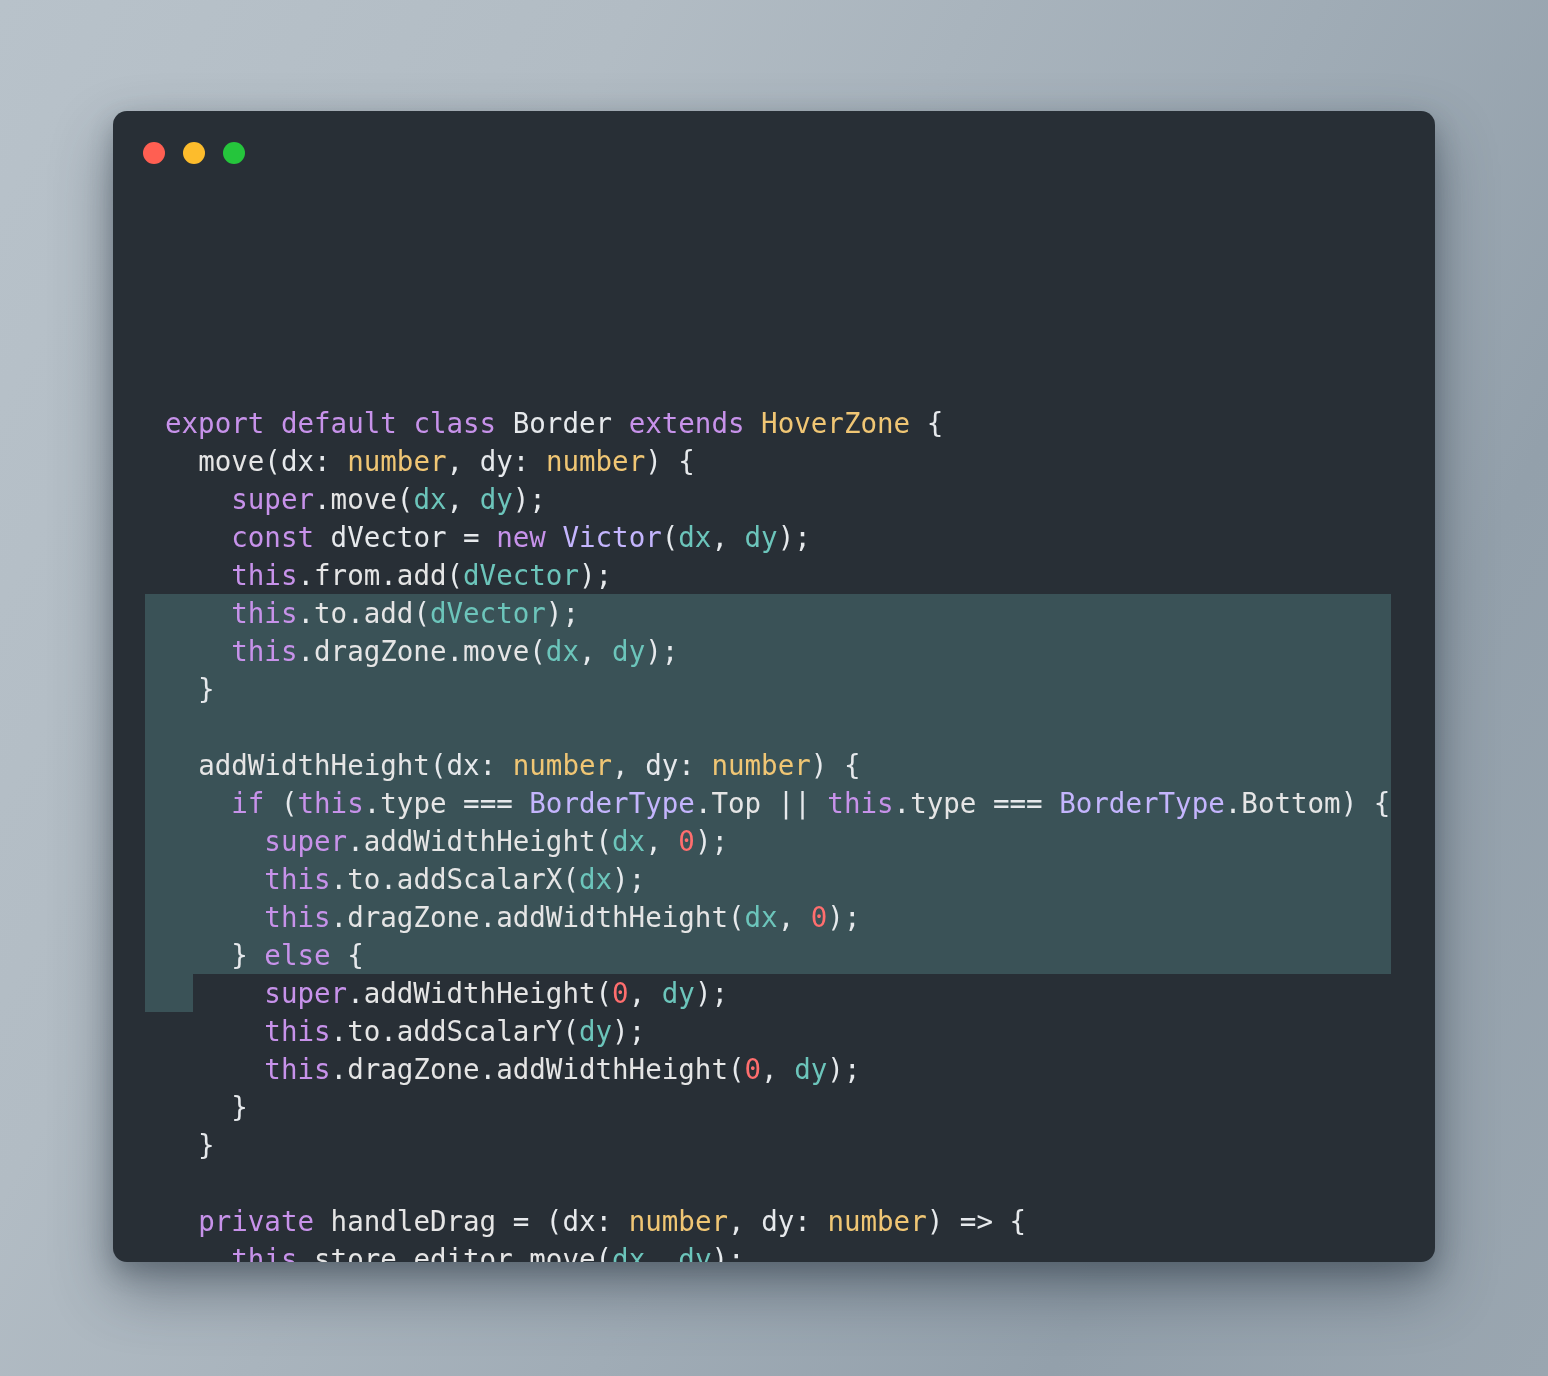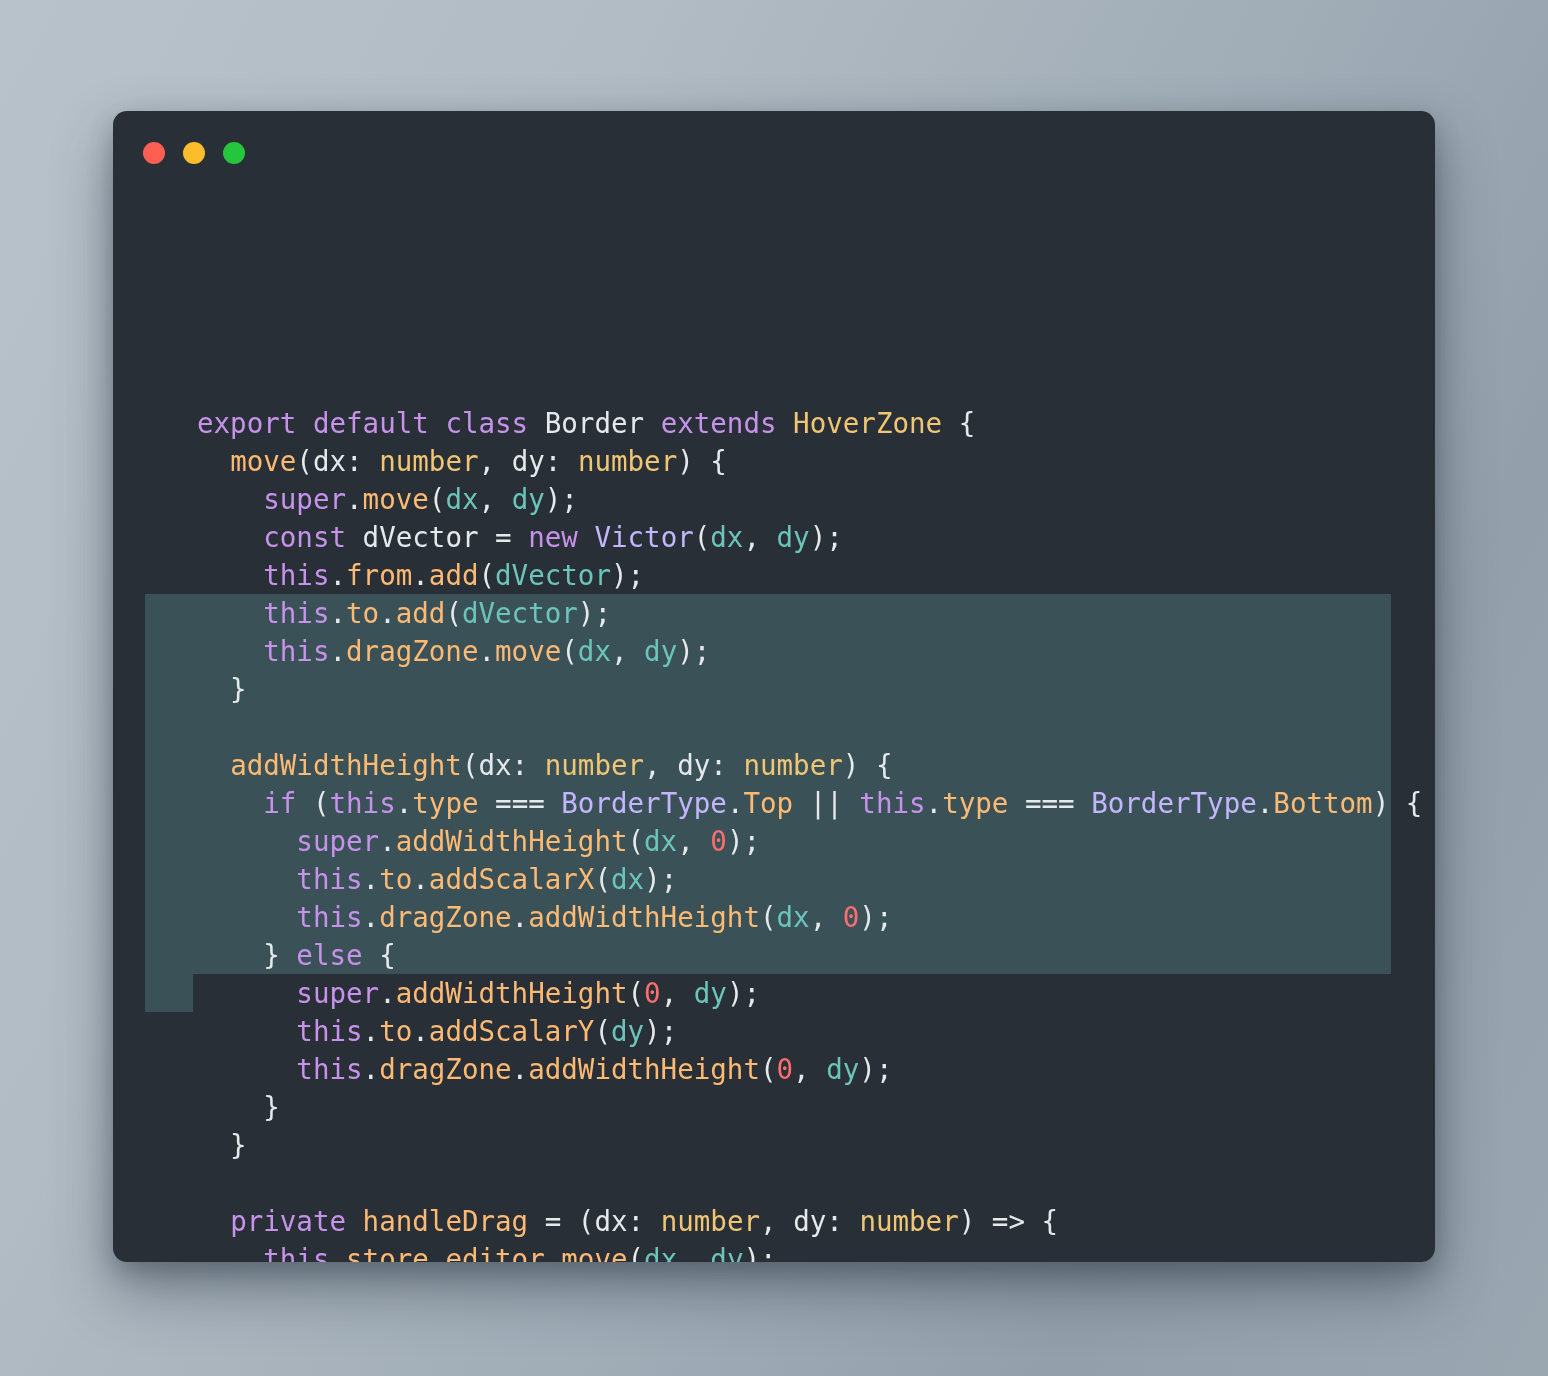--- a/index.html
+++ b/index.html
@@ -60,21 +60,20 @@
     letter-spacing: 0px;
     white-space: pre;
     color: #e6e9ec;
   }
 
   .line {
     position: relative;
     height: 38px;
     padding-left: 52px;
     white-space: pre;
-    margin-left: 32px;
   }
 
   
   #hl-block {
     position: absolute;
     left: 32px;
     top: 0;
     width: 1246px;
     background: #3a5257;
     z-index: 0;
@@ -87,21 +86,21 @@
     height: 38px;
     background: #3a5257;
     z-index: 0;
     pointer-events: none;
   }
 
   .line > span, .line { position: relative; z-index: 1; }
 
   
   .kw   { color: #c792ea; }           
-  .fn   { color: #fdba74; }           
+  .fn   { color: #e5e5e5; }           
   .typ  { color: #f0c674; }           
   .cls  { color: #c4b5fd; }           
   .var  { color: #6cc5bb; }           
   .pln  { color: #e6e9ec; }           
   .num  { color: #ff6e6e; }           
 </style>
 </head>
 <body>
 
 <div id="window">

